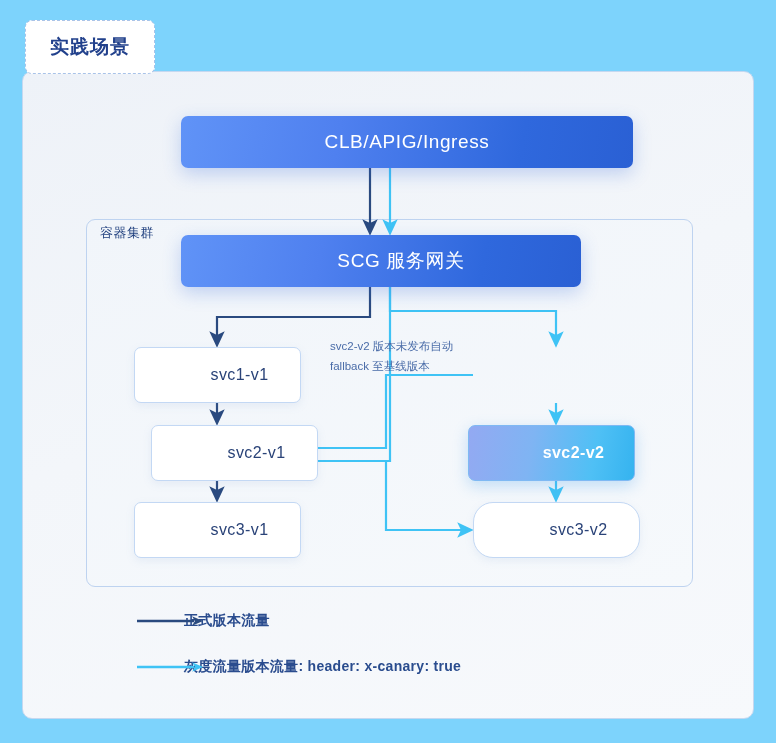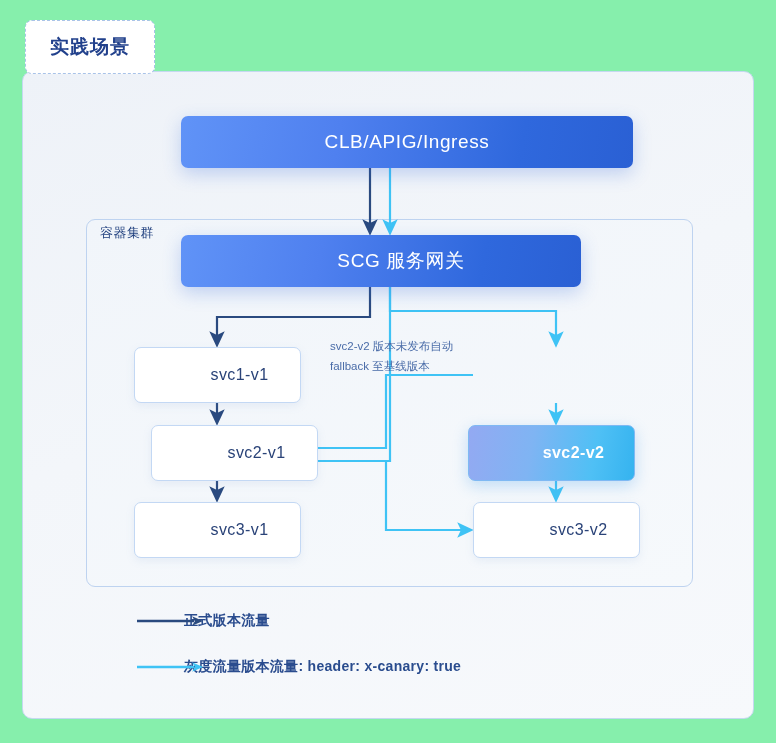--- a/index.html
+++ b/index.html
@@ -2,21 +2,21 @@
 <html><head>
 <meta charset="utf-8">
 <style>
   * { box-sizing: border-box; margin: 0; padding: 0; }
   html, body {
     width: 776px; height: 743px;
     background: #ffffff;
     font-family: "Liberation Sans", "DejaVu Sans", sans-serif;
     overflow: hidden;
   }
-  #stage { position: relative; width: 776px; height: 743px; background: #86efac; }
+  #stage { position: relative; width: 776px; height: 743px; background: #7dd3fc; }
 
   
   .title-badge {
     position: absolute; left: 25px; top: 20px;
     width: 130px; height: 54px;
     background: #ffffff;
     border: 1px dashed #a9c3e8;
     border-radius: 7px;
     display: flex; align-items: center; justify-content: center;
     z-index: 6;
@@ -84,21 +84,21 @@
     border: 1px solid #7fb9f3;
     box-shadow: 0 5px 15px rgba(80,165,235,.32);
   }
   .svc.highlight span { color: #ffffff; font-weight: bold; }
 
   #svc1v1 { left: 134px; top: 347px; }
   #svc2v1 { left: 134px; top: 425px; margin-left: 17px; }
   #svc3v1 { left: 134px; top: 502px; }
   #svc1v2 { left: 473px; top: 347px; }
   #svc2v2 { left: 468px; top: 425px; }
-  #svc3v2 { left: 473px; top: 502px; }
+  #svc3v2 { left: 473px; top: 502px; border-radius: 20px; }
 
   
   .annotation {
     position: absolute; left: 330px; top: 336px;
     width: 134px;
     font-size: 11.5px; line-height: 20px;
     color: #4a6ca8; text-align: left; z-index: 6;
   }
 
   

